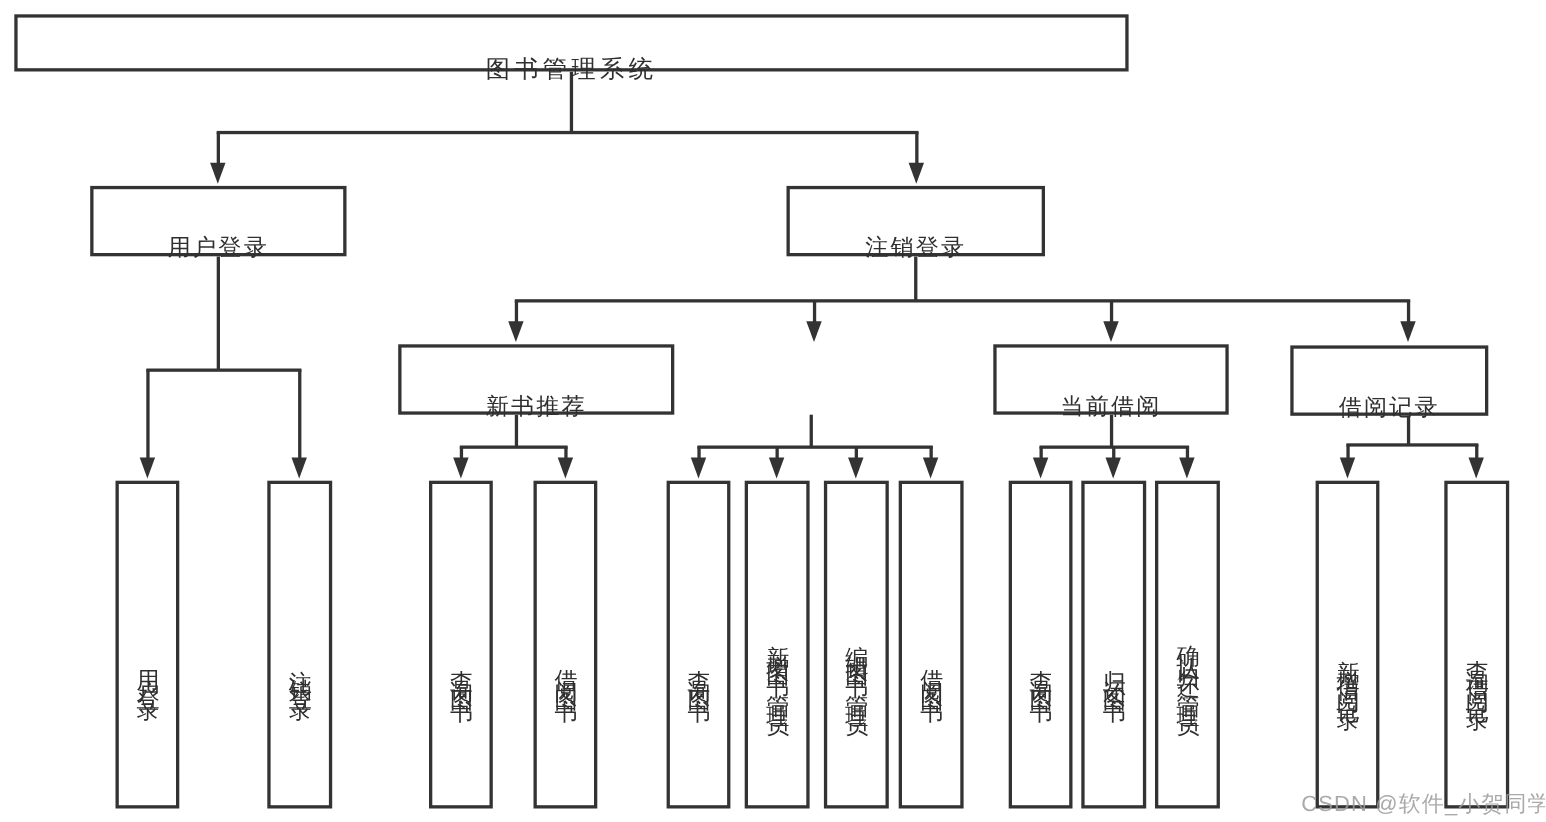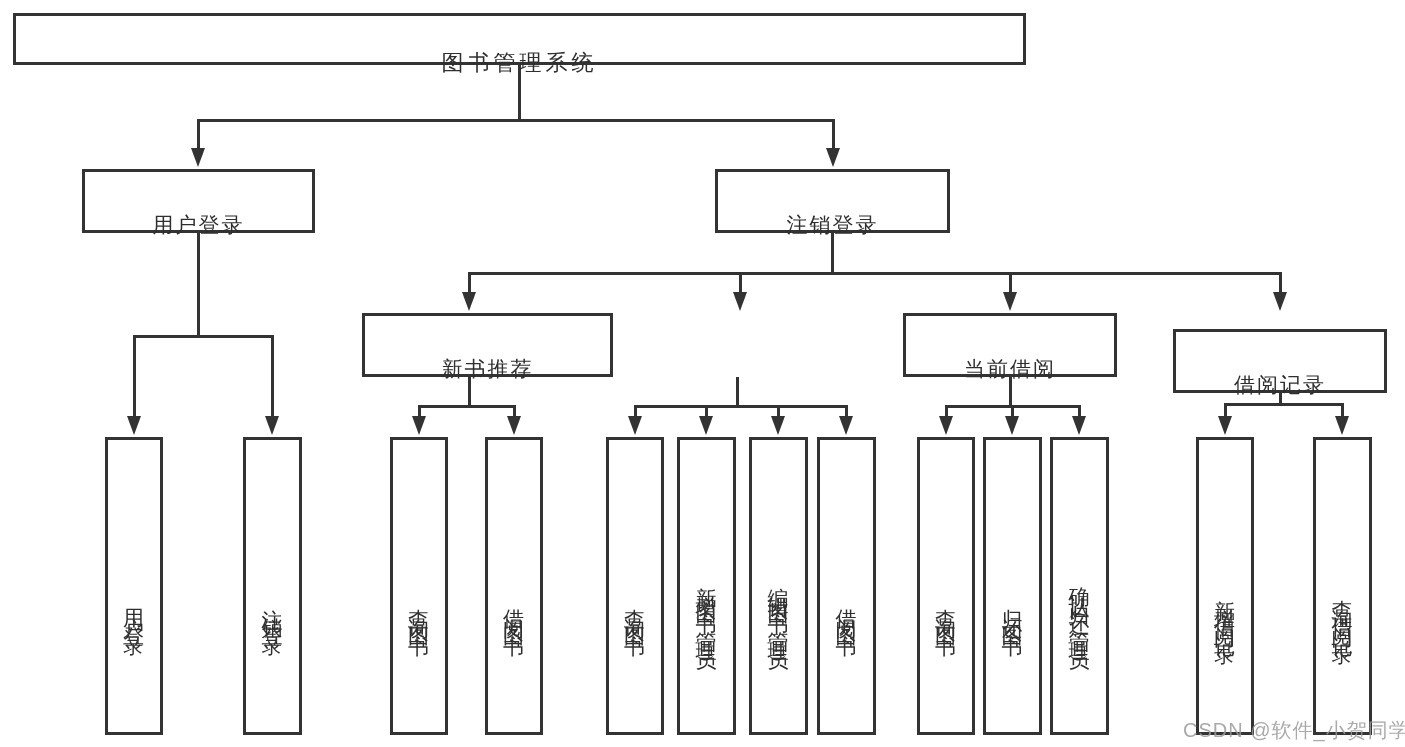--- a/index.html
+++ b/index.html
@@ -97,21 +97,21 @@
     </div>
     <div class="node branch" style="left: 715px; top: 169px; width: 235px; height: 64px;">
       <span class="label">注销登录</span>
     </div>
     <div class="node branch" style="left: 362px; top: 313px; width: 251px; height: 64px;">
       <span class="label">新书推荐</span>
     </div>
     <div class="node branch" style="left: 903px; top: 313px; width: 214px; height: 64px;">
       <span class="label">当前借阅</span>
     </div>
-    <div class="node branch" style="left: 1173px; top: 329px; width: 214px; height: 64px;">
+    <div class="node branch" style="left: 1173px; top: 314px; width: 180px; height: 64px;">
       <span class="label">借阅记录</span>
     </div>
     <div class="node vert" style="left: 105px; top: 437px; width: 58px; height: 298px;">
       <span class="label">用户登录</span>
     </div>
     <div class="node vert" style="left: 243px; top: 437px; width: 59px; height: 298px;">
       <span class="label">注销登录</span>
     </div>
     <div class="node vert" style="left: 390px; top: 437px; width: 58px; height: 298px;">
       <span class="label">查询图书</span>

